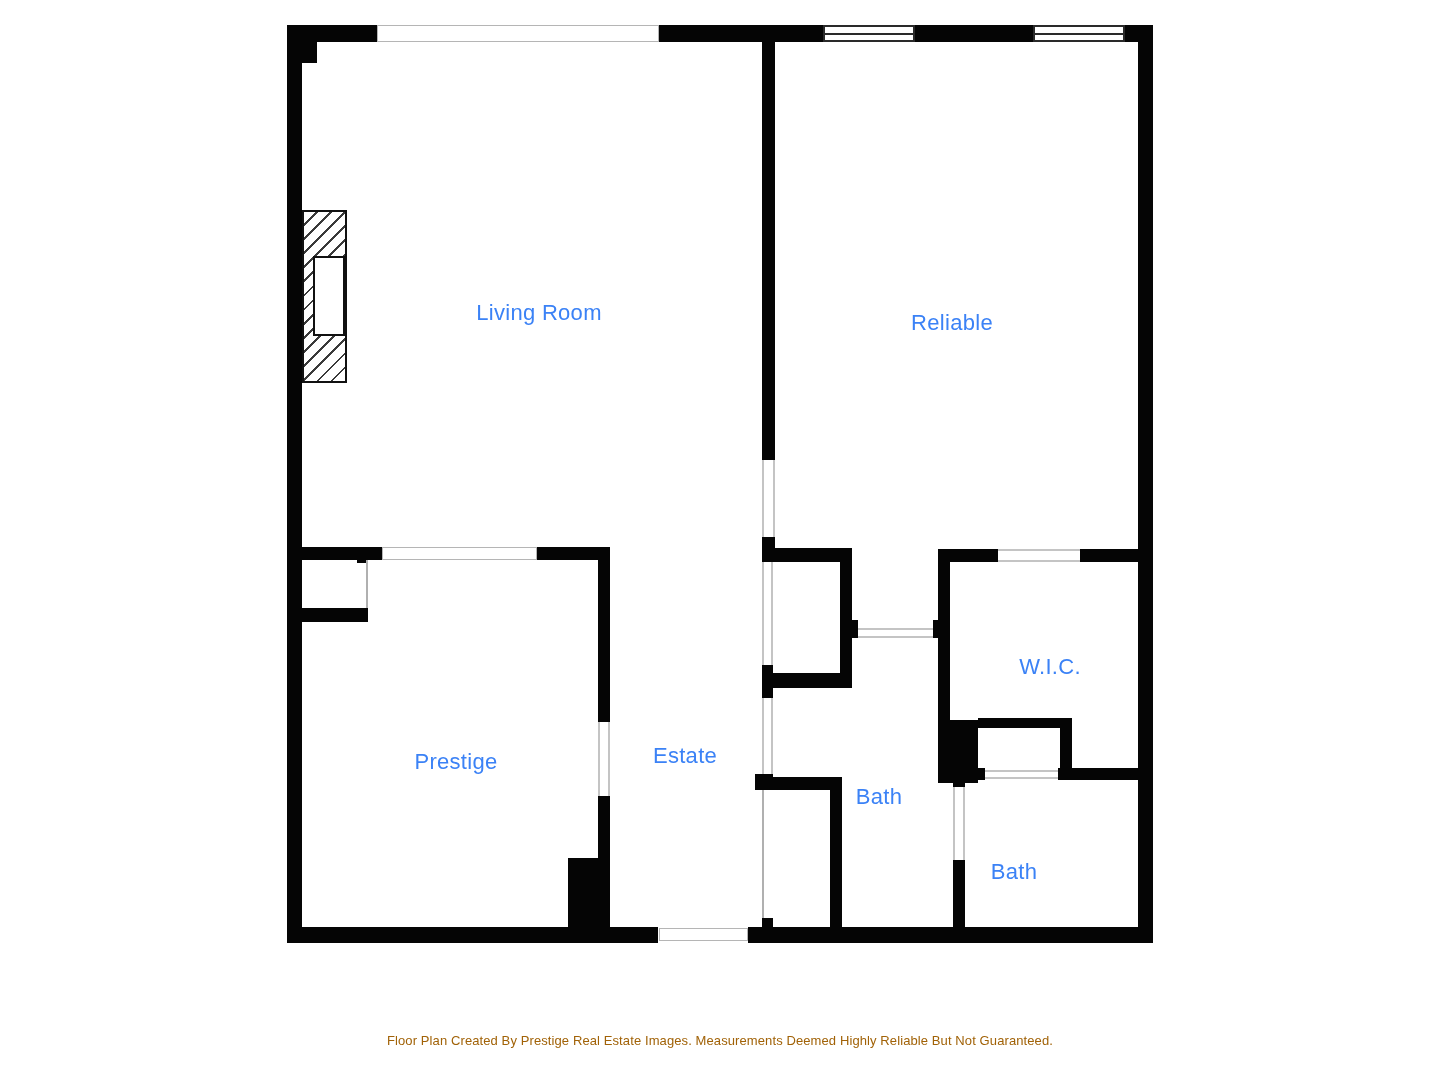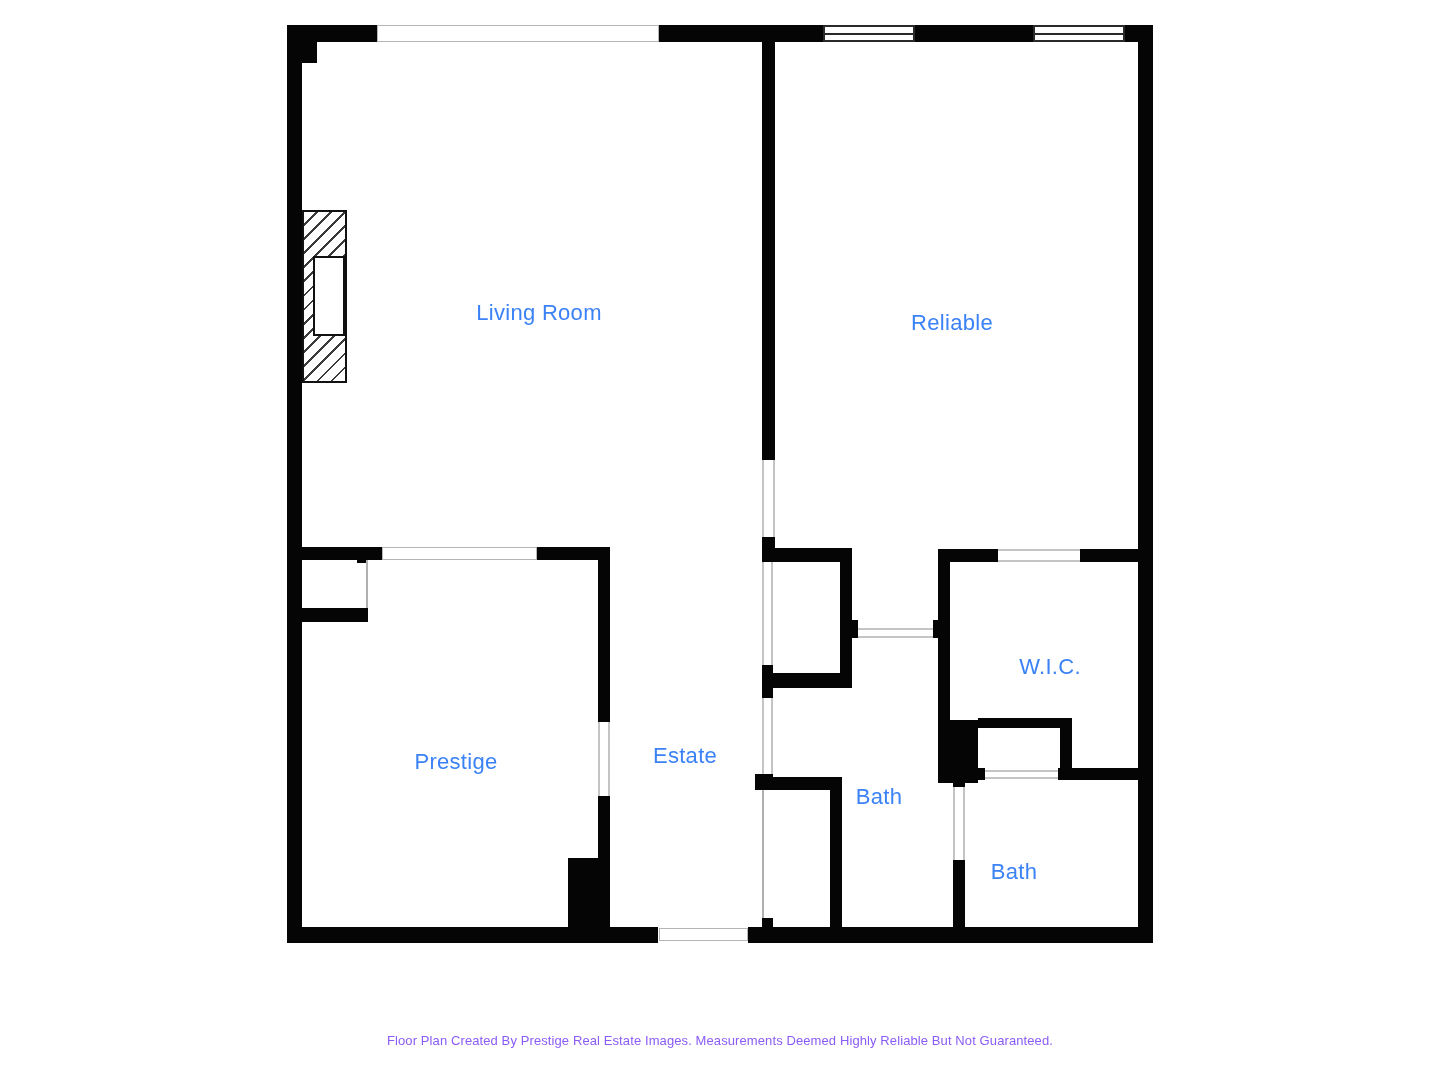--- a/index.html
+++ b/index.html
@@ -25,21 +25,21 @@
     border:2px solid #111;box-sizing:border-box;
     background:repeating-linear-gradient(135deg,#ffffff 0 8px,#3a3a3a 8px 10px);
   }
   .firebox{position:absolute;left:9px;top:44px;width:32px;height:80px;background:#ffffff;border:2px solid #111;box-sizing:border-box;}
   .room-label{
     position:absolute;width:200px;text-align:center;
     font-size:22px;line-height:28px;color:#3b82f6;letter-spacing:0.3px;
   }
   .footer{
     position:absolute;left:0;top:1033px;width:1440px;text-align:center;
-    font-size:13px;color:#8b5cf6;letter-spacing:0.1px;
+    font-size:13px;color:#a16207;letter-spacing:0.1px;
   }
 </style>
 </head>
 <body>
 
 <div class="canvas">
 
   <div class="w" style="left:287px;top:25px;width:91px;height:17px"></div>
   <div class="w" style="left:659px;top:25px;width:164px;height:17px"></div>
   <div class="w" style="left:915px;top:25px;width:118px;height:17px"></div>

